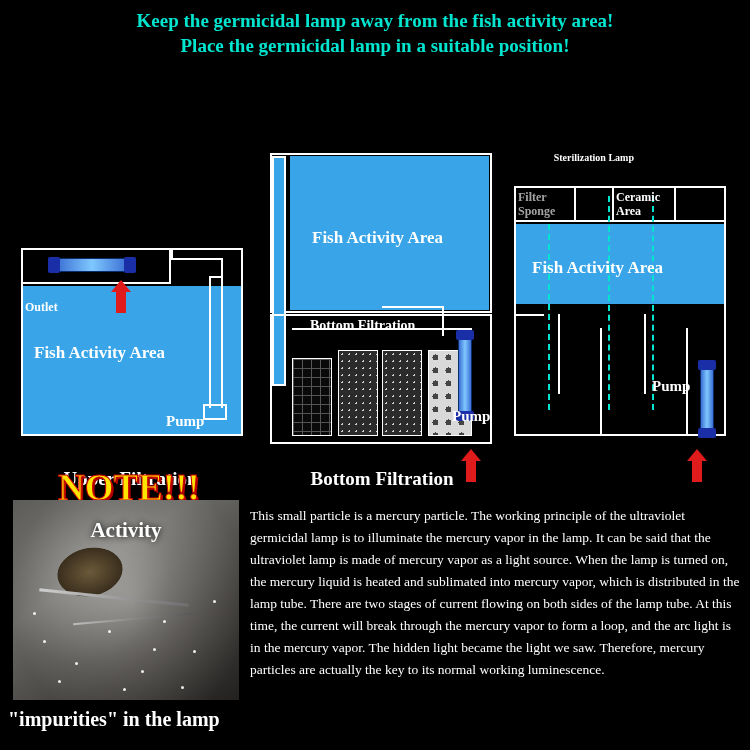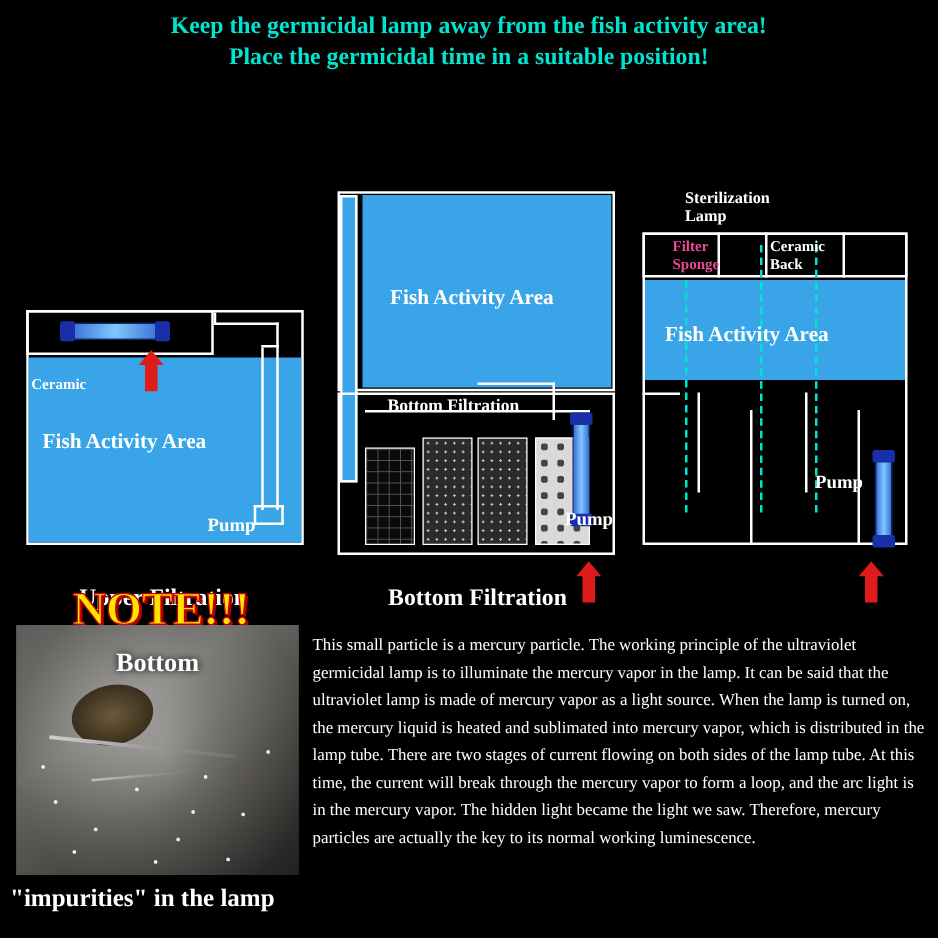--- a/index.html
+++ b/index.html
@@ -155,21 +155,21 @@
     line-height:22px;
     font-family:"Liberation Serif", serif;
     text-align:left;
   }
 </style>
 </head>
 <body>
 
 <div class="headline">
   <div>Keep the germicidal lamp away from the fish activity area!</div>
-  <div>Place the germicidal time in a suitable position!</div>
+  <div>Place the germicidal lamp in a suitable position!</div>
 </div>
 
 <div class="diagrams">
 
   <div class="panel" style="left:18px; top:80px; width:225px; height:310px;">
 
     <div class="tankbox" style="left:3px; top:110px; width:222px; height:188px;"></div>
 
     <div class="tankbox" style="left:3px; top:110px; width:150px; height:36px;"></div>
 
@@ -183,21 +183,21 @@
     <div class="thinline" style="left:153px; top:120px; width:52px; height:2px;"></div>
     <div class="thinline" style="left:203px; top:120px; width:2px; height:150px;"></div>
     <div class="thinline" style="left:191px; top:140px; width:2px; height:130px;"></div>
     <div class="thinline" style="left:191px; top:138px; width:14px; height:2px;"></div>
 
     <div class="thinline" style="left:185px; top:266px; width:24px; height:2px;"></div>
     <div class="thinline" style="left:185px; top:266px; width:2px; height:16px;"></div>
     <div class="thinline" style="left:207px; top:266px; width:2px; height:16px;"></div>
     <div class="thinline" style="left:185px; top:280px; width:24px; height:2px;"></div>
 
-    <div class="label" style="left:7px; top:162px; font-size:12px;">Ceramic</div>
+    <div class="label" style="left:7px; top:162px; font-size:12px;">Outlet</div>
     <div class="label" style="left:16px; top:205px; font-size:17px;">Fish Activity Area</div>
     <div class="label" style="left:148px; top:275px; font-size:15px;">Pump</div>
 
     <div>
       <div class="arrow-stem" style="left:98px; top:153px; width:10px; height:22px;"></div>
       <div class="arrow-head" style="left:93px; top:142px;"></div>
     </div>
     <div class="caption" style="left:0; top:330px; width:225px;">Upper Filtration</div>
   </div>
 
@@ -254,25 +254,25 @@
     <div class="thinline" style="left:6px; top:236px; width:30px; height:2px;"></div>
 
     <div class="dashline" style="left:40px; top:146px; height:186px;"></div>
     <div class="dashline" style="left:100px; top:118px; height:214px;"></div>
     <div class="dashline" style="left:144px; top:118px; height:214px;"></div>
 
     <div class="lamp" style="left:192px; top:288px; width:14px; height:66px; border-radius:3px;"></div>
     <div class="lampcap" style="left:190px; top:282px; width:18px; height:10px; border-radius:2px;"></div>
     <div class="lampcap" style="left:190px; top:350px; width:18px; height:10px; border-radius:2px;"></div>
 
-    <div class="label lbl-blue" style="left:10px; top:112px; font-size:12px; color:#ec4899; width:56px; white-space:normal; line-height:14px;margin-left:20px;">Filter Sponge</div>
-    <div class="label lbl-blue" style="left:108px; top:112px; font-size:12px; color:#fff; width:58px; white-space:normal; line-height:14px;">Ceramic Back</div>
+    <div class="label lbl-blue" style="left:10px; top:112px; font-size:12px; color:#a3a3a3; width:56px; white-space:normal; line-height:14px;">Filter Sponge</div>
+    <div class="label lbl-blue" style="left:108px; top:112px; font-size:12px; color:#fff; width:58px; white-space:normal; line-height:14px;">Ceramic Area</div>
     <div class="label" style="left:24px; top:180px; font-size:17px;">Fish Activity Area</div>
     <div class="label" style="left:144px; top:300px; font-size:15px;">Pump</div>
-    <div class="label" style="left:40px; top:72px; font-size:13px; width:86px; white-space:normal; text-align:left; line-height:15px;">Sterilization Lamp</div>
+    <div class="label" style="left:40px; top:72px; font-size:10px; width:86px; white-space:normal; text-align:right; line-height:15px;">Sterilization Lamp</div>
 
     <div>
       <div class="arrow-stem" style="left:184px; top:382px; width:10px; height:22px;"></div>
       <div class="arrow-head" style="left:179px; top:371px;"></div>
     </div>
   </div>
 </div>
 
 <div class="note-title">NOTE!!!</div>
 
@@ -287,16 +287,16 @@
   <div class="speck" style="left:128px;top:170px"></div>
   <div class="speck" style="left:150px;top:120px"></div>
   <div class="speck" style="left:180px;top:150px"></div>
   <div class="speck" style="left:200px;top:100px"></div>
   <div class="speck" style="left:45px;top:180px"></div>
   <div class="speck" style="left:110px;top:188px"></div>
   <div class="speck" style="left:168px;top:186px"></div>
   <div class="speck" style="left:20px;top:112px"></div>
   <div class="speck" style="left:140px;top:148px"></div>
 </div>
-<div class="example-label">Bottom</div>
+<div class="example-label">Activity</div>
 <div class="photo-caption">"impurities" in the lamp</div>
 
 <div class="note-body">This small particle is a mercury particle. The working principle of the ultraviolet germicidal lamp is to illuminate the mercury vapor in the lamp. It can be said that the ultraviolet lamp is made of mercury vapor as a light source. When the lamp is turned on, the mercury liquid is heated and sublimated into mercury vapor, which is distributed in the lamp tube. There are two stages of current flowing on both sides of the lamp tube. At this time, the current will break through the mercury vapor to form a loop, and the arc light is in the mercury vapor. The hidden light became the light we saw. Therefore, mercury particles are actually the key to its normal working luminescence.</div>
 
 </body></html>

